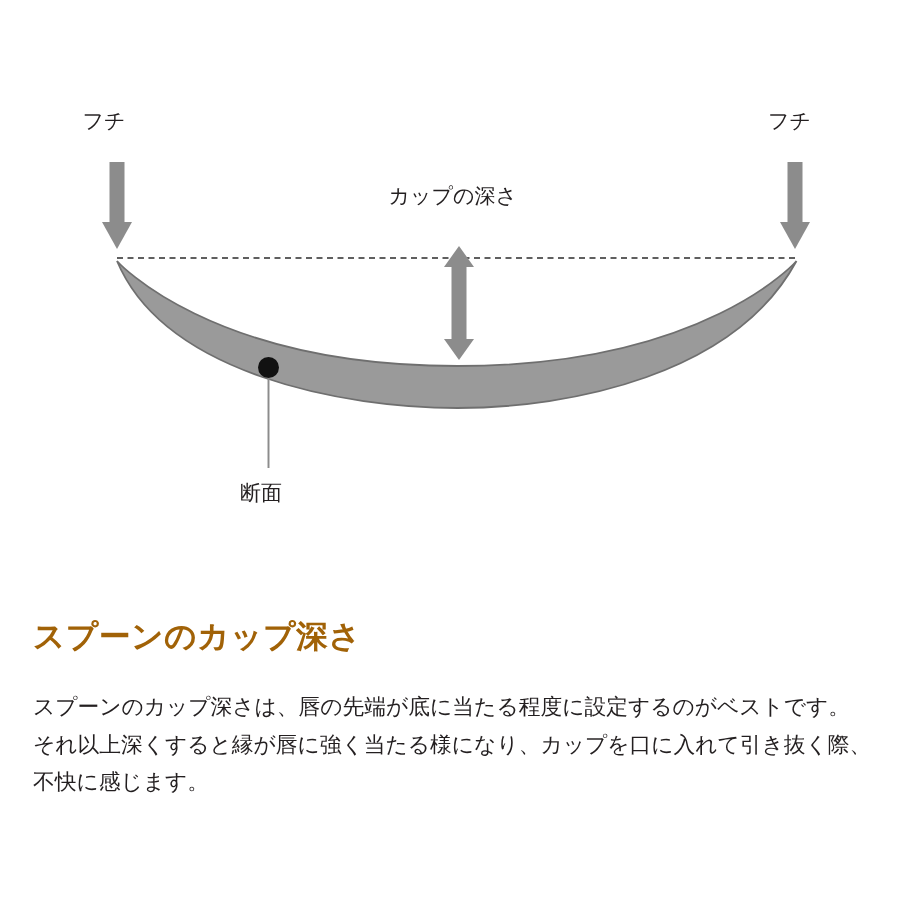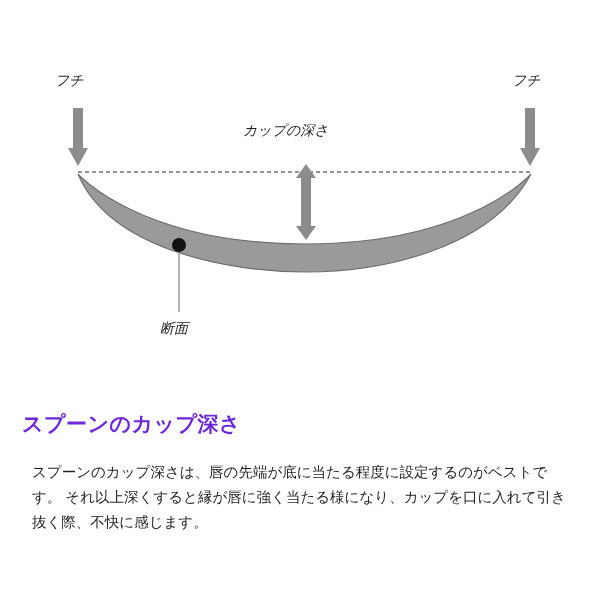--- a/index.html
+++ b/index.html
@@ -25,47 +25,46 @@
   }
   #diagram-svg {
     display: block;
   }
   .diag-label {
     position: absolute;
     font-family: "Liberation Sans", sans-serif;
     font-size: 14px;
     color: #231f20;
     white-space: nowrap;
-    font-style: italic;
   }
   #label-rim-left  { left: 55px;  top: 72px; }
   #label-rim-right { left: 512px; top: 72px; }
-  #label-depth     { left: 243px; top: 122px; }
+  #label-depth     { left: 259px; top: 122px; }
   #label-section   { left: 160px; top: 320px; text-align: center; }
 
   #text-block {
     position: absolute;
     left: 22px;
     top: 410px;
     width: 560px;
   }
   #heading {
     font-size: 21px;
     font-weight: bold;
     letter-spacing: 0.5px;
     margin: 0 0 22px 0;
-    color: #6d28d9;
+    color: #a16207;
     font-family: Liberation Serif, serif;
   }
   #body-copy {
     font-size: 14.5px;
     line-height: 1.72;
     color: #231f20;
   }
-  #body-copy p { margin: 10px; }
+  #body-copy p { margin: 0; }
 </style>
 </head>
 <body>
 
 <div id="diagram-area">
 
   <svg id="diagram-svg" width="600" height="380" viewBox="0 0 600 380">
 
     <line x1="78" y1="172" x2="532" y2="172" stroke="#2b2b2b" stroke-width="1" stroke-dasharray="4 3"></line>
 

